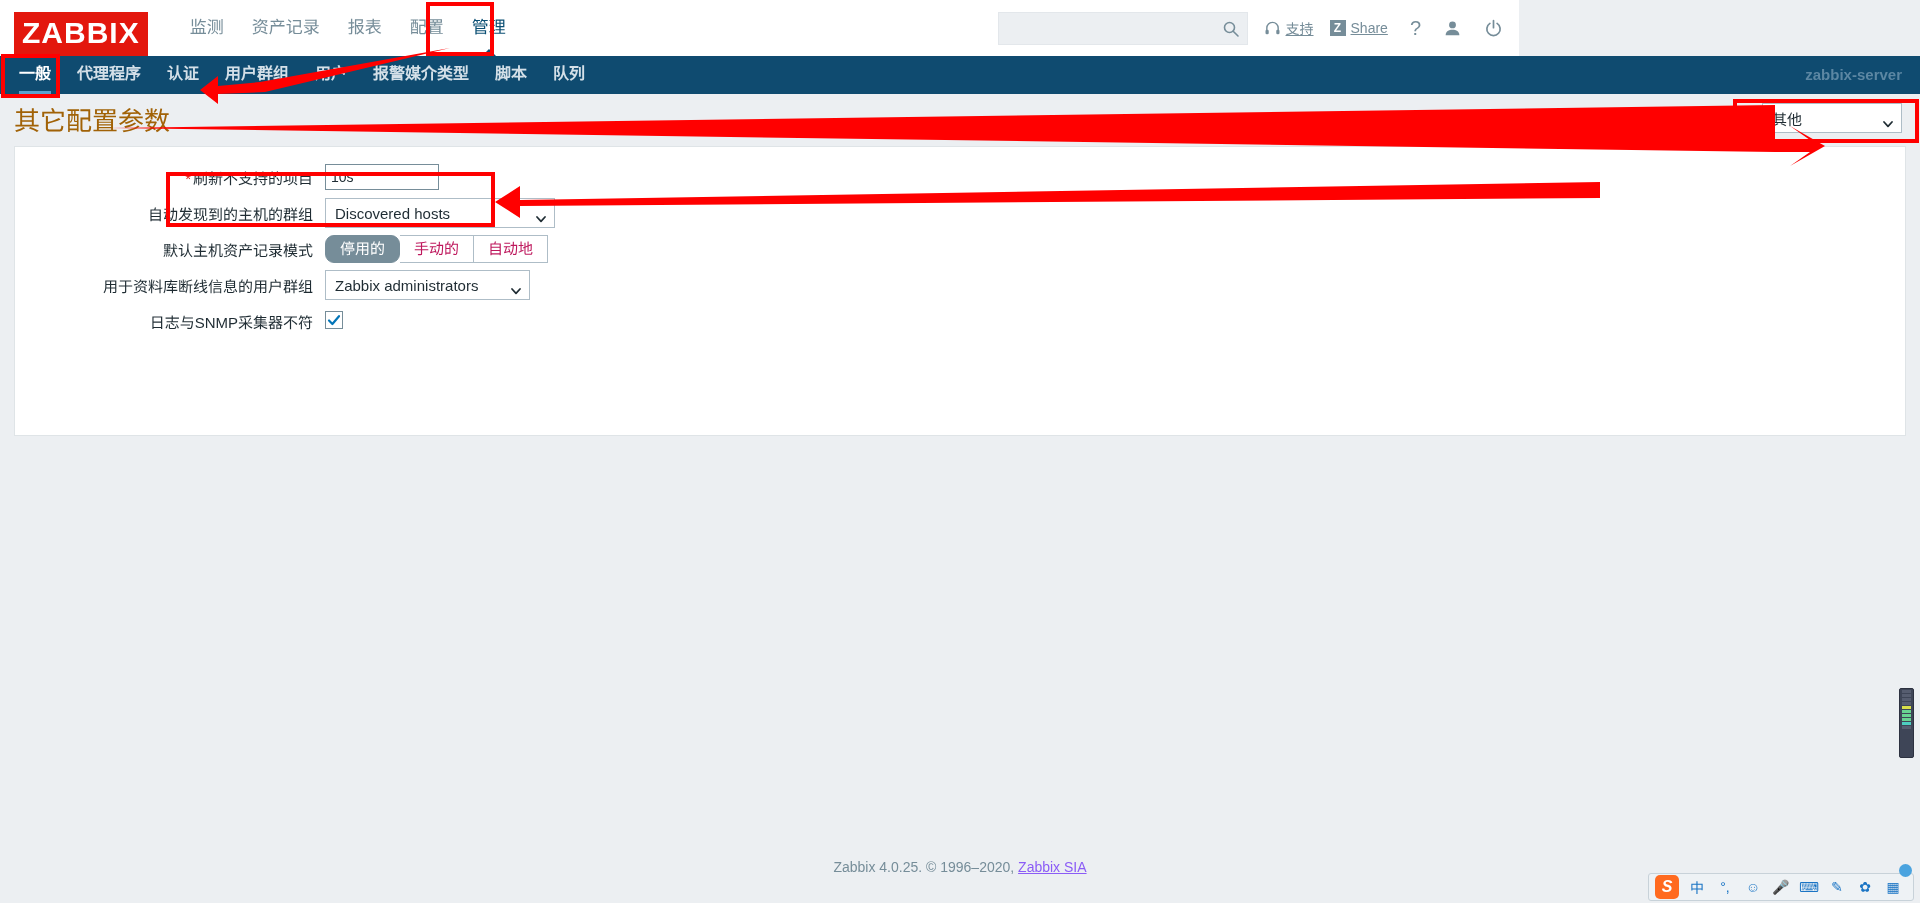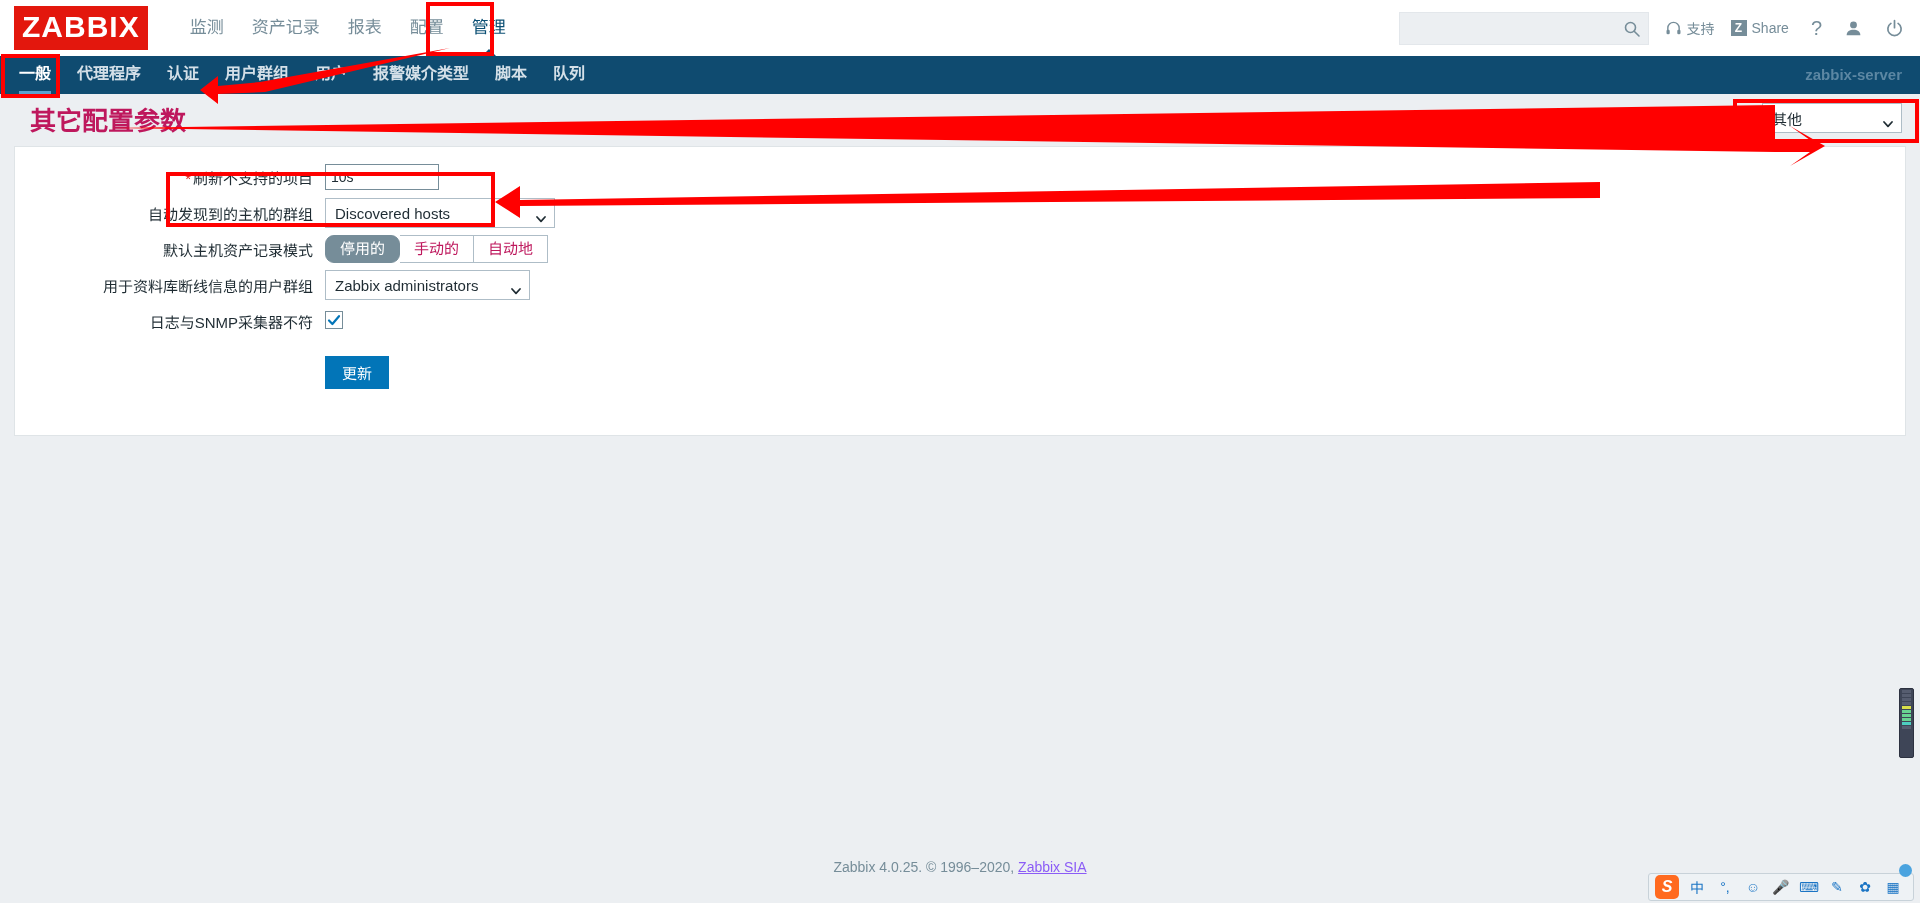--- a/index.html
+++ b/index.html
@@ -14,23 +14,23 @@
   #screen {
     position: relative;
     width: 1920px; height: 903px;
     background: #eceff2;
     overflow: hidden;
   }
 
   
   .topbar {
     position: absolute; top: 0; left: 0;
-    width: 1920px; height: 56px;
+    width: 1519px; height: 56px;
     background: #ffffff;
-    display: flex; align-items: center;
+    display: flex; align-items: flex-end;
   }
   .logo {
     margin-left: 14px;
     background: #e3170d;
     color: #ffffff;
     font-size: 30px;
     font-weight: 700;
     letter-spacing: 1px;
     line-height: 1;
     padding: 6px 8px 8px 8px;
@@ -91,20 +91,21 @@
     width: 18px; height: 18px;
     color: #768d99;
   }
   .hdr-item {
     display: flex; align-items: center;
     color: #768d99;
     font-size: 14px;
     margin-left: 16px;
     cursor: pointer;
     white-space: nowrap;
+    text-decoration: underline;
   }
   .hdr-item svg { display: block; }
   .hdr-item .lbl { margin-left: 5px; }
   .zshare-badge {
     background: #768d99;
     color: #ffffff;
     font-weight: 700;
     font-size: 12px;
     width: 16px; height: 16px;
     line-height: 16px;
@@ -155,24 +156,24 @@
   }
 
   
   .pagehead {
     position: absolute;
     top: 94px; left: 0;
     width: 1920px; height: 50px;
   }
   .page-title {
     position: absolute;
-    left: 30px; top: 6px;
+    left: 14px; top: 6px;
     font-size: 26px;
-    color: #be185d;
-    font-weight: 700;
+    color: #a16207;
+    font-weight: 400;
   }
   .head-select-wrap {
     position: absolute;
     right: 18px; top: 9px;
   }
   .zselect {
     position: relative;
     height: 30px;
     background: #ffffff;
     border: 1px solid #aebdc7;
@@ -482,26 +483,20 @@
         <td class="f-label">日志与SNMP采集器不符</td>
         <td class="f-ctl">
           <div class="ckbox">
             <svg viewBox="0 0 14 14" fill="none" stroke="#0275b8" stroke-width="2.2">
               <polyline points="2,7.5 5.4,11 12,3.2" stroke-linecap="round" stroke-linejoin="round"></polyline>
             </svg>
           </div>
         </td>
       </tr>
 
-      <tr>
-        <td class="f-label"></td>
-        <td class="f-ctl btnrow">
-          <button class="btn-primary">更新</button>
-        </td>
-      </tr>
     </tbody>
       </table>
   </div>
 
   <div class="footer">
     <span>Zabbix 4.0.25. © 1996–2020, </span><a href="#">Zabbix SIA</a>
   </div>
 
   <svg class="anno-svg" width="1920" height="903">
 

